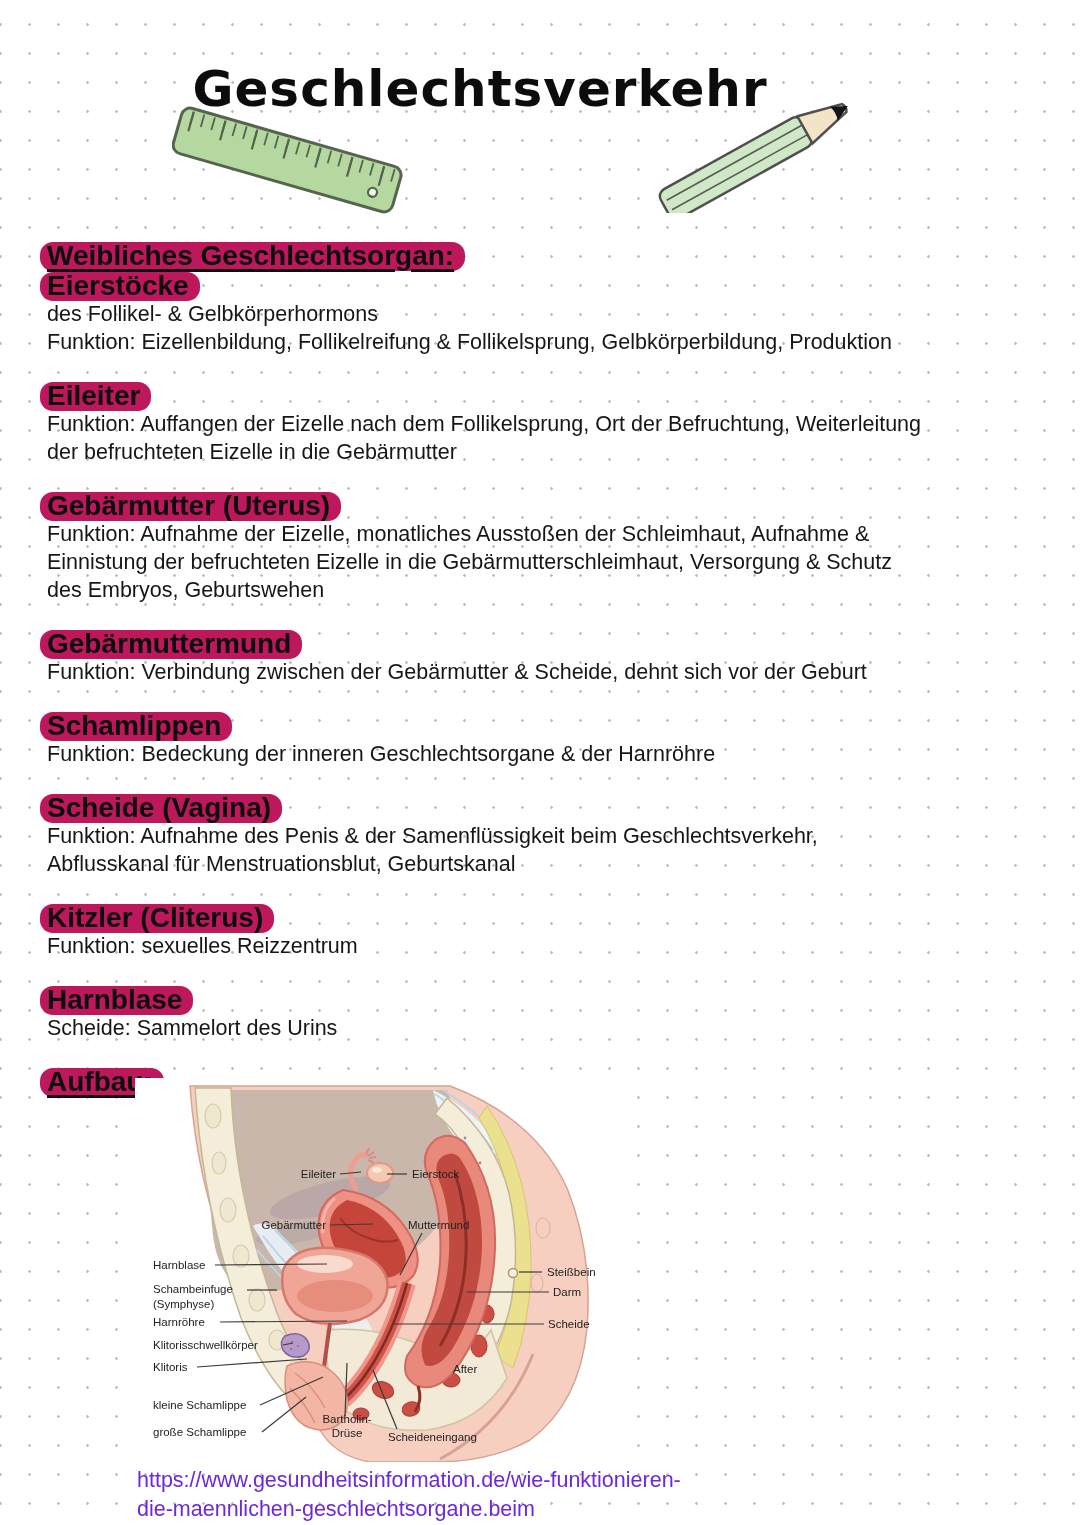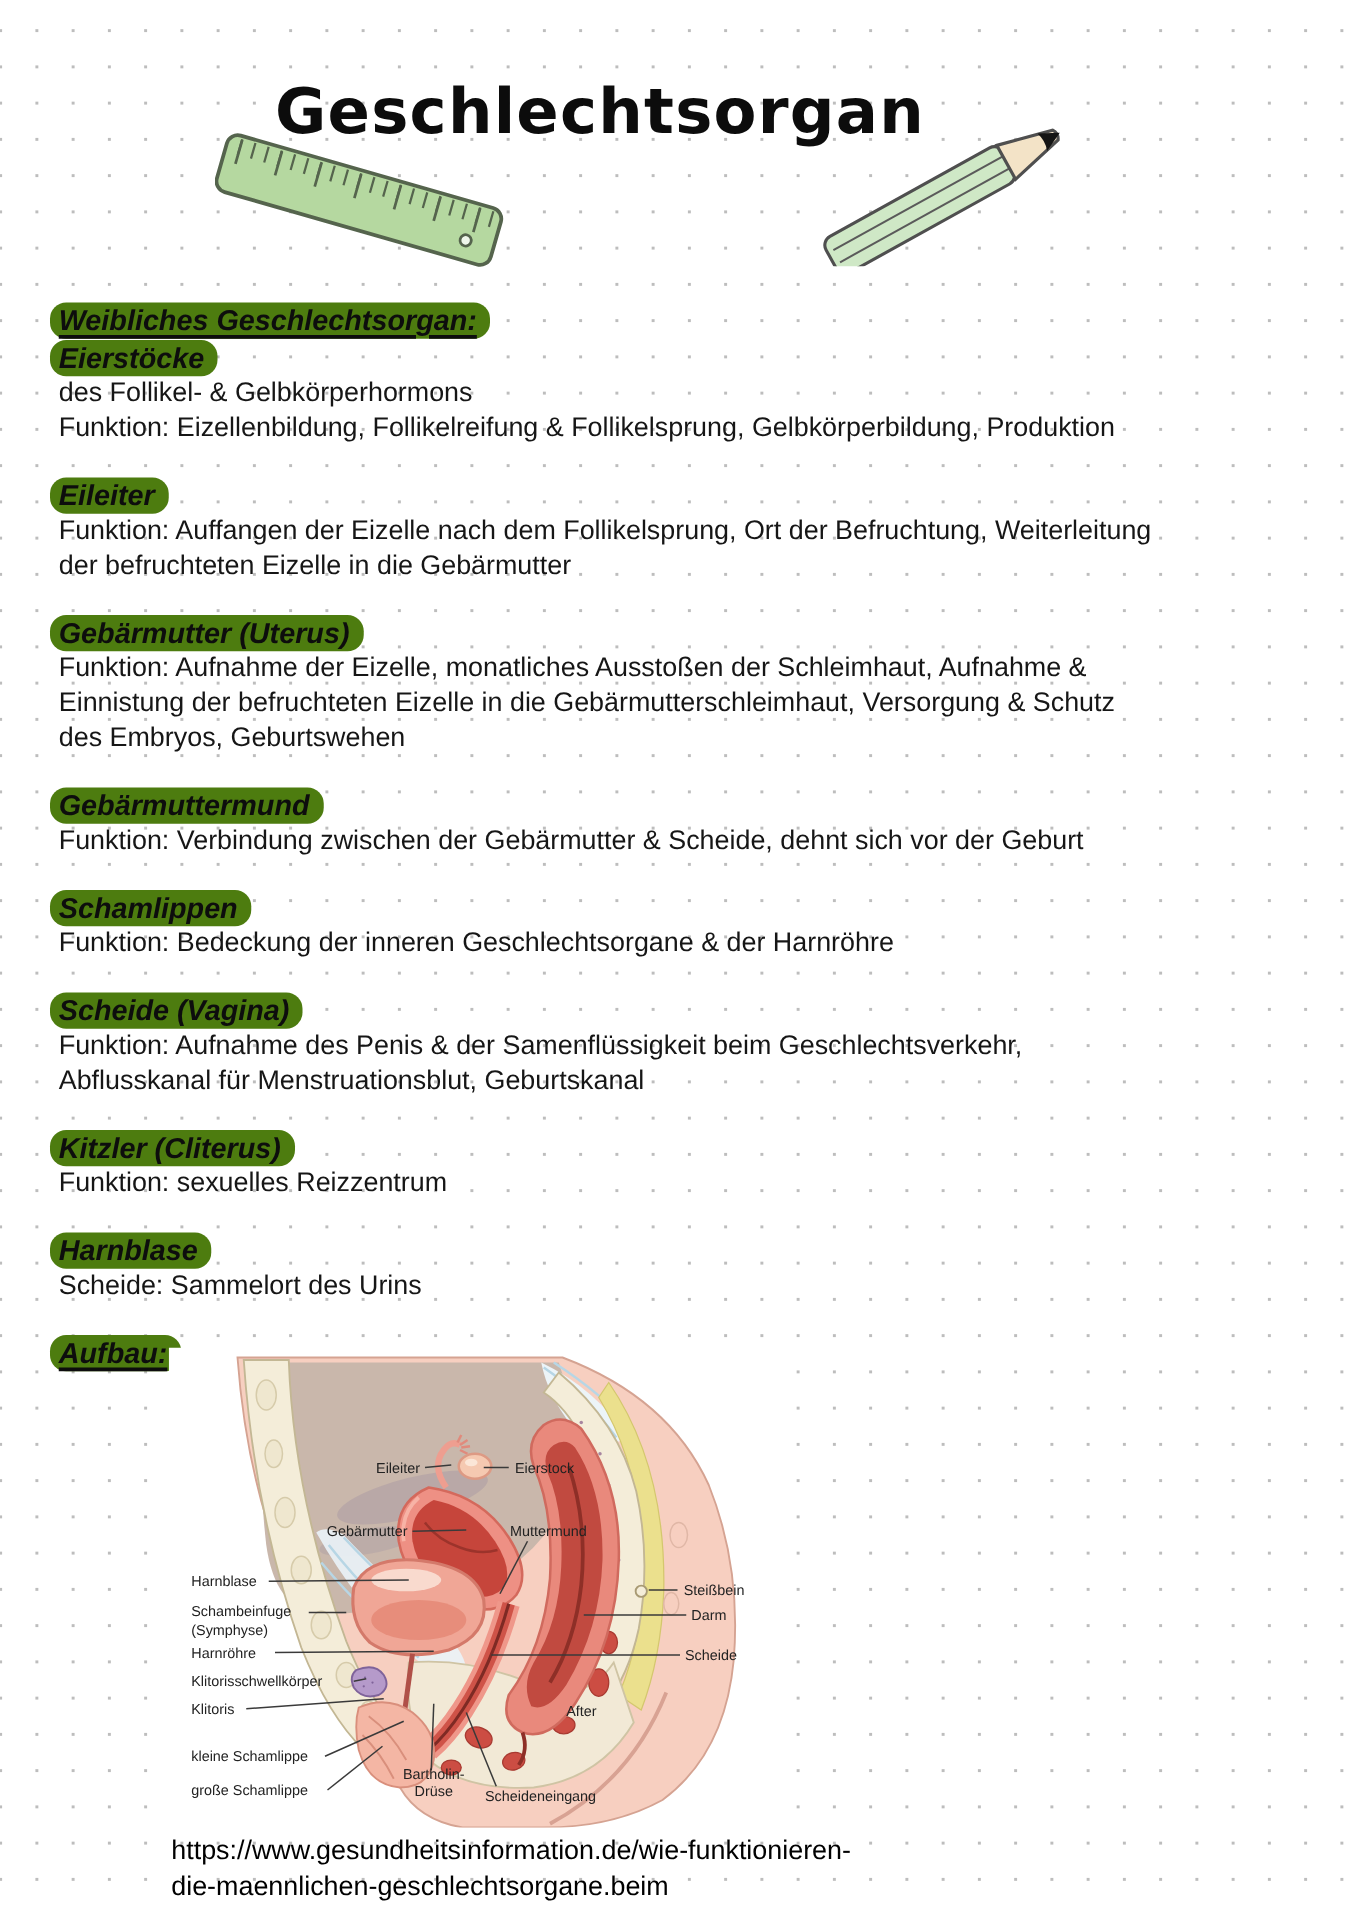--- a/index.html
+++ b/index.html
@@ -14,36 +14,36 @@
     position:absolute;left:0;right:120px;top:60px;text-align:center;
     font-family:"DejaVu Sans", sans-serif;font-weight:800;font-size:50px;
     letter-spacing:1px;color:#0c0c0c;
   }
   .deco{position:absolute;}
   .content{position:absolute;left:47px;top:216px;width:1000px;}
   .section{margin-top:26px;}
   .section.no-gap{margin-top:2px;}
   .sec-head-row{height:28px;line-height:28px;}
   .sec-heading{
-    display:inline-block;background:#4d7c0f;border-radius:13px;
+    display:inline-block;background:#be185d;border-radius:13px;
     padding:0 11px 1px 7px;margin-left:-7px;
-    font-weight:bold;font-size:23px;color:#0d0d0d;font-style:italic;
+    font-weight:bold;font-size:28px;color:#0d0d0d;
   }
   .sec-heading.underlined{
     text-decoration:underline;text-decoration-thickness:2.5px;text-underline-offset:4px;
   }
   .body-line{height:28px;line-height:28px;font-size:21.5px;white-space:nowrap;}
   .diagram{position:absolute;left:135px;top:1078px;width:480px;height:384px;}
   .diagram text{font-family:"Liberation Sans",sans-serif;font-size:11.5px;fill:#222222;}
-  .source{position:absolute;left:137px;top:1466px;font-size:21.5px;line-height:29px;color:#000000;}
+  .source{position:absolute;left:137px;top:1466px;font-size:21.5px;line-height:29px;color:#6d28d9;}
 </style>
 </head>
 <body>
 
-<div class="title">Geschlechtsorgan</div>
+<div class="title">Geschlechtsverkehr</div>
 
 <svg class="deco" style="left:172px;top:92px;" width="290" height="125" viewBox="0 0 290 125">
   <g transform="translate(12,14) rotate(16)">
     <rect x="0" y="0" width="228" height="47" rx="9" fill="#b5d8a0" stroke="#55644d" stroke-width="3"></rect>
     <line x1="10" y1="9" x2="222" y2="9" stroke="#55644d" stroke-width="13" stroke-dasharray="1.8 9.2"></line>
     <line x1="10" y1="13" x2="222" y2="13" stroke="#55644d" stroke-width="20" stroke-dasharray="2.2 30.8"></line>
     <circle cx="205" cy="31" r="4.5" fill="#eef6ea" stroke="#55644d" stroke-width="2.2"></circle>
   </g>
 </svg>
 

